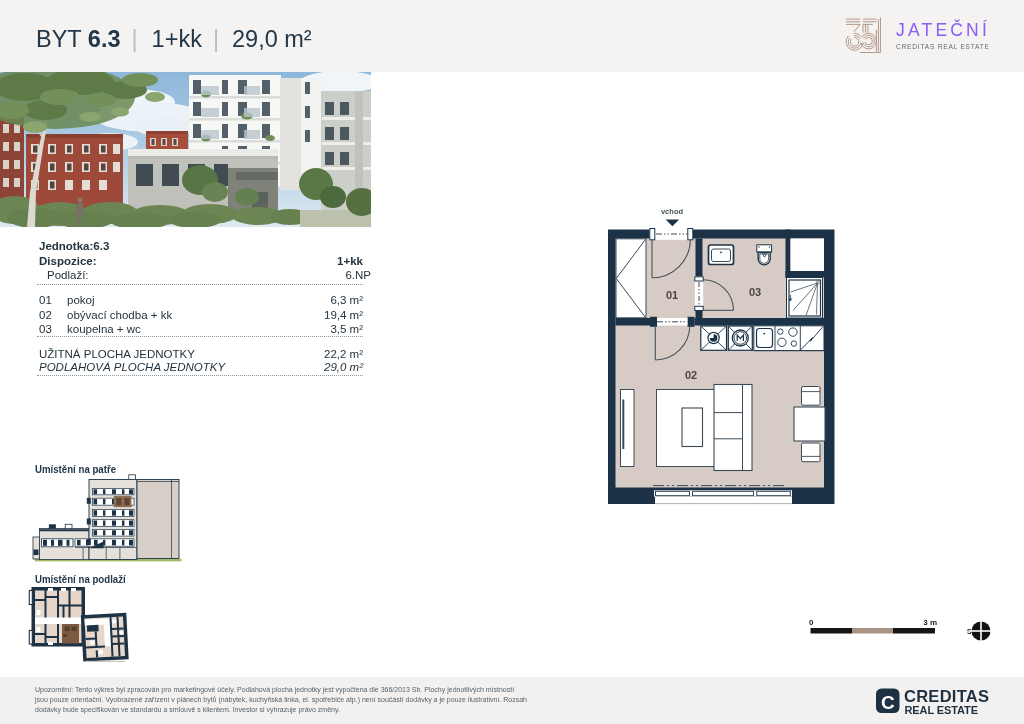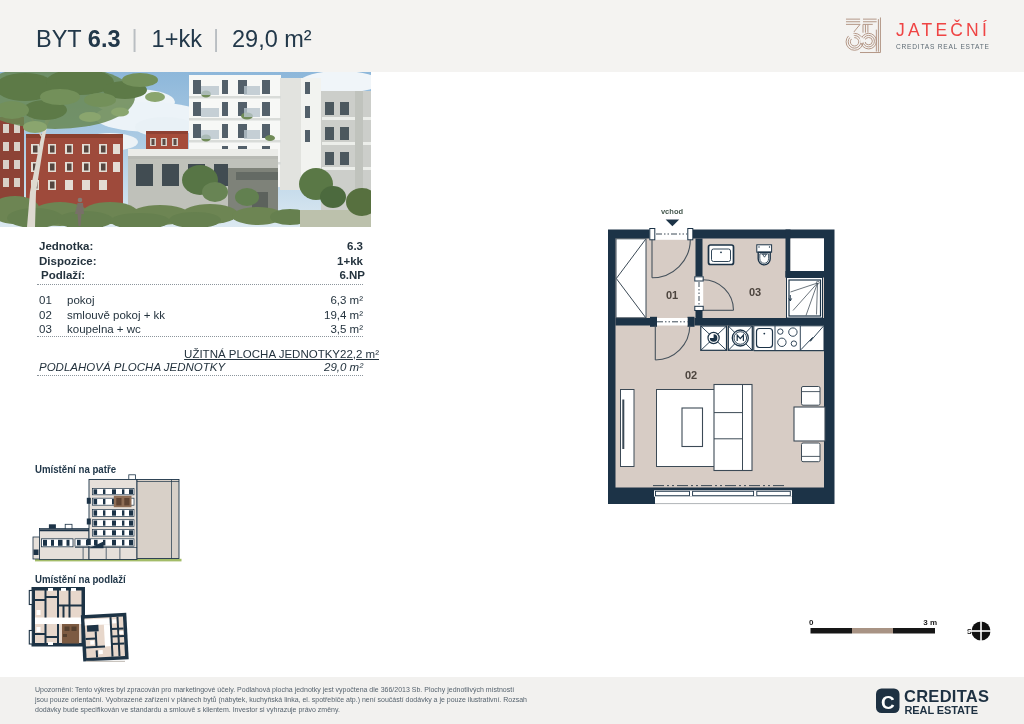--- a/index.html
+++ b/index.html
@@ -26,21 +26,21 @@
     <path d="M18.5,2.7 h14 M18.5,5.4 h14 M18.5,8.1 h10 M18.5,8.1 v8.5 M21,8.1 v8.5 M23.5,8.1 v8.5"></path>
     <circle cx="24.3" cy="25.3" r="8"></circle>
     <circle cx="24.3" cy="25.3" r="5.9"></circle>
     <circle cx="24.3" cy="25.3" r="3.8"></circle>
     <path d="M34.3,2.7 v33.5 M36.4,1 v36 h-21 M32.2,13.5 v22.5"></path>
   </g>
   <path d="M9.8,26 L1,17.5 L8.5,15.2 z" fill="#f4f3f1"></path>
   <path d="M24.3,25.3 L15.3,20.3 L15.8,27.6 z" fill="#f4f3f1"></path>
 </svg>
 
-<div class="abs" style="left:896px;top:20px;font-size:17.5px;letter-spacing:3.2px;color:#ef4444;">JATEČNÍ</div>
+<div class="abs" style="left:896px;top:20px;font-size:17.5px;letter-spacing:3.2px;color:#8b5cf6;">JATEČNÍ</div>
 
 <div class="abs" style="left:896px;top:42.5px;font-size:6.6px;letter-spacing:0.78px;color:#5d6a74;">CREDITAS REAL ESTATE</div>
 
 <svg class="abs" style="left:0;top:72px;" width="371" height="155" viewBox="0 0 371 155" id="photo">
   <defs>
     <linearGradient id="sky" x1="0" y1="0" x2="0" y2="1">
       <stop offset="0" stop-color="#8db7da"></stop>
       <stop offset="0.5" stop-color="#b0cee5"></stop>
       <stop offset="1" stop-color="#dce9f1"></stop>
     </linearGradient>
@@ -249,58 +249,58 @@
   <g fill="#8aa56e">
     <ellipse cx="35" cy="55" rx="12" ry="6"></ellipse>
     <ellipse cx="90" cy="45" rx="11" ry="5"></ellipse>
     <ellipse cx="120" cy="40" rx="9" ry="4.5"></ellipse>
     <ellipse cx="155" cy="25" rx="10" ry="5"></ellipse>
   </g>
 </svg>
 
 <div class="abs" style="left:39px;top:0;width:324px;font-size:11.5px;color:#24333e;">
 
-  <div class="abs" style="left:0;top:240px;width:324px;display:flex;justify-content:space-between;font-weight:bold;">
+  <div class="abs" style="left:0;top:240px;width:324px;display:flex;font-weight:bold;">
         <span>Jednotka:</span>
         <span>6.3</span>
       </div>
 
   <div class="abs" style="left:0;top:255px;width:324px;display:flex;justify-content:space-between;font-weight:bold;gap:30px;">
         <span>Dispozice:</span>
         <span>1+kk</span>
       </div>
 
-  <div class="abs" style="left:2px;top:268.5px;width:324px;display:flex;justify-content:space-between;font-weight:bold;">
+  <div class="abs" style="left:8px;top:268.5px;width:324px;display:flex;justify-content:space-between;font-weight:normal;">
         <span>Podlaží:</span>
         <span>6.NP</span>
       </div>
 
   <div class="abs" style="left:-2px;top:283.5px;width:326px;border-bottom:1.5px dotted #8c959c;"></div>
 
   <div class="abs" style="left:0;top:293.5px;width:324px;display:flex;">
         <span style="width:28px;">01</span>
         <span>pokoj</span>
         <span style="margin-left:auto;">6,3 m²</span>
       </div>
 
   <div class="abs" style="left:0;top:308.5px;width:324px;display:flex;">
         <span style="width:28px;">02</span>
-        <span>smlouvě pokoj + kk</span>
+        <span>obývací chodba + kk</span>
         <span style="margin-left:auto;">19,4 m²</span>
       </div>
 
   <div class="abs" style="left:0;top:322.5px;width:324px;display:flex;">
         <span style="width:28px;">03</span>
         <span>koupelna + wc</span>
         <span style="margin-left:auto;">3,5 m²</span>
       </div>
 
   <div class="abs" style="left:-2px;top:335.5px;width:326px;border-bottom:1.5px dotted #8c959c;"></div>
 
-  <div class="abs" style="left:16px;top:347.5px;width:324px;display:flex;justify-content:flex-end;text-decoration:underline;">
+  <div class="abs" style="left:0;top:347.5px;width:324px;display:flex;justify-content:space-between;">
         <span>UŽITNÁ PLOCHA JEDNOTKY</span>
         <span>22,2 m²</span>
       </div>
 
   <div class="abs" style="left:0;top:360.5px;width:324px;display:flex;justify-content:space-between;font-style:italic;">
         <span>PODLAHOVÁ PLOCHA JEDNOTKY</span>
         <span>29,0 m²</span>
       </div>
 
   <div class="abs" style="left:-2px;top:375px;width:326px;border-bottom:1.5px dotted #8c959c;"></div>

